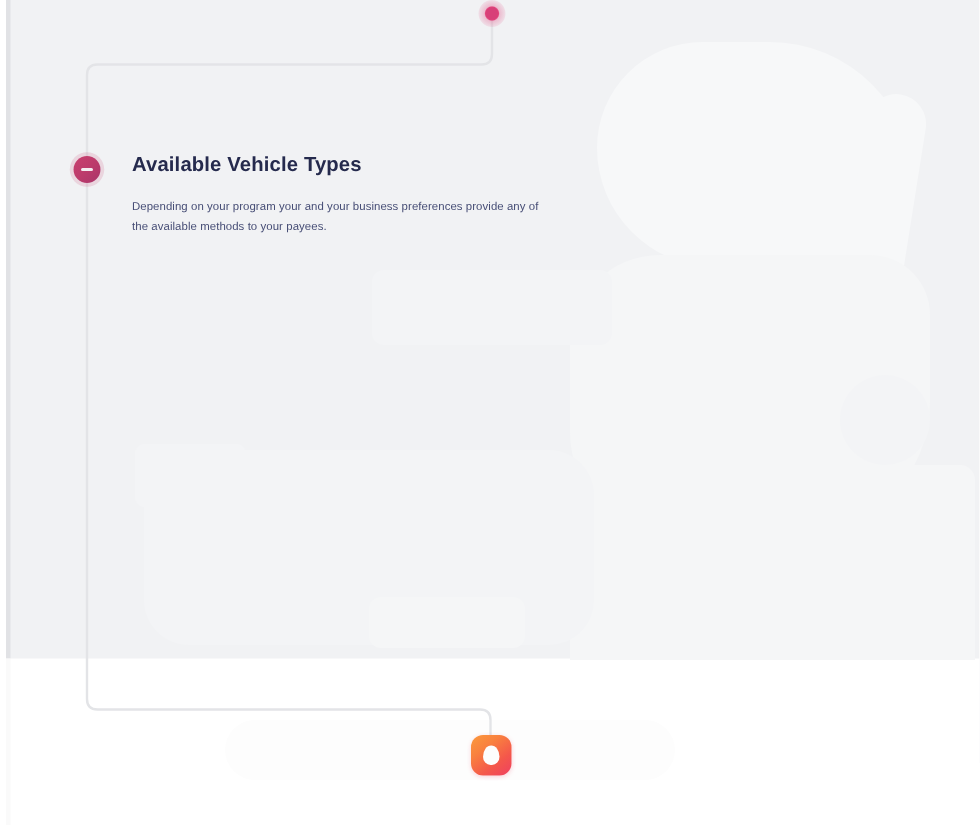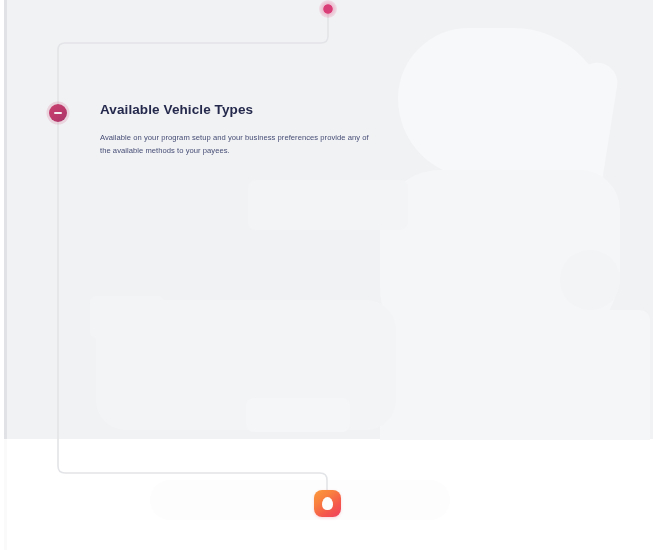--- a/index.html
+++ b/index.html
@@ -159,21 +159,21 @@
   .app-icon .glyph {
     width: 11px;
     height: 13px;
     background: #fdfdfd;
     border-radius: 50% 50% 46% 46% / 58% 58% 42% 42%;
   }
 
   
   .content {
     position: absolute;
-    left: 100px;
+    left: 88px;
     top: 101px;
     width: 278px;
   }
   .title {
     margin: 0;
     font-size: 13.5px;
     font-weight: bold;
     color: #252a4d;
     letter-spacing: 0.1px;
     line-height: 18px;
@@ -232,16 +232,16 @@
   <div class="badge-collapse">
     <div class="bar"></div>
   </div>
 
   <div class="app-icon">
     <div class="glyph"></div>
   </div>
 
   <div class="content">
     <h1 class="title">Available Vehicle Types</h1>
-    <p class="body">Available on your program setup and your business preferences provide any of the available methods to your payees.</p>
+    <p class="body">Depending on your program your and your business preferences provide any of the available methods to your payees.</p>
   </div>
 
 </div>
 
 </body></html>

